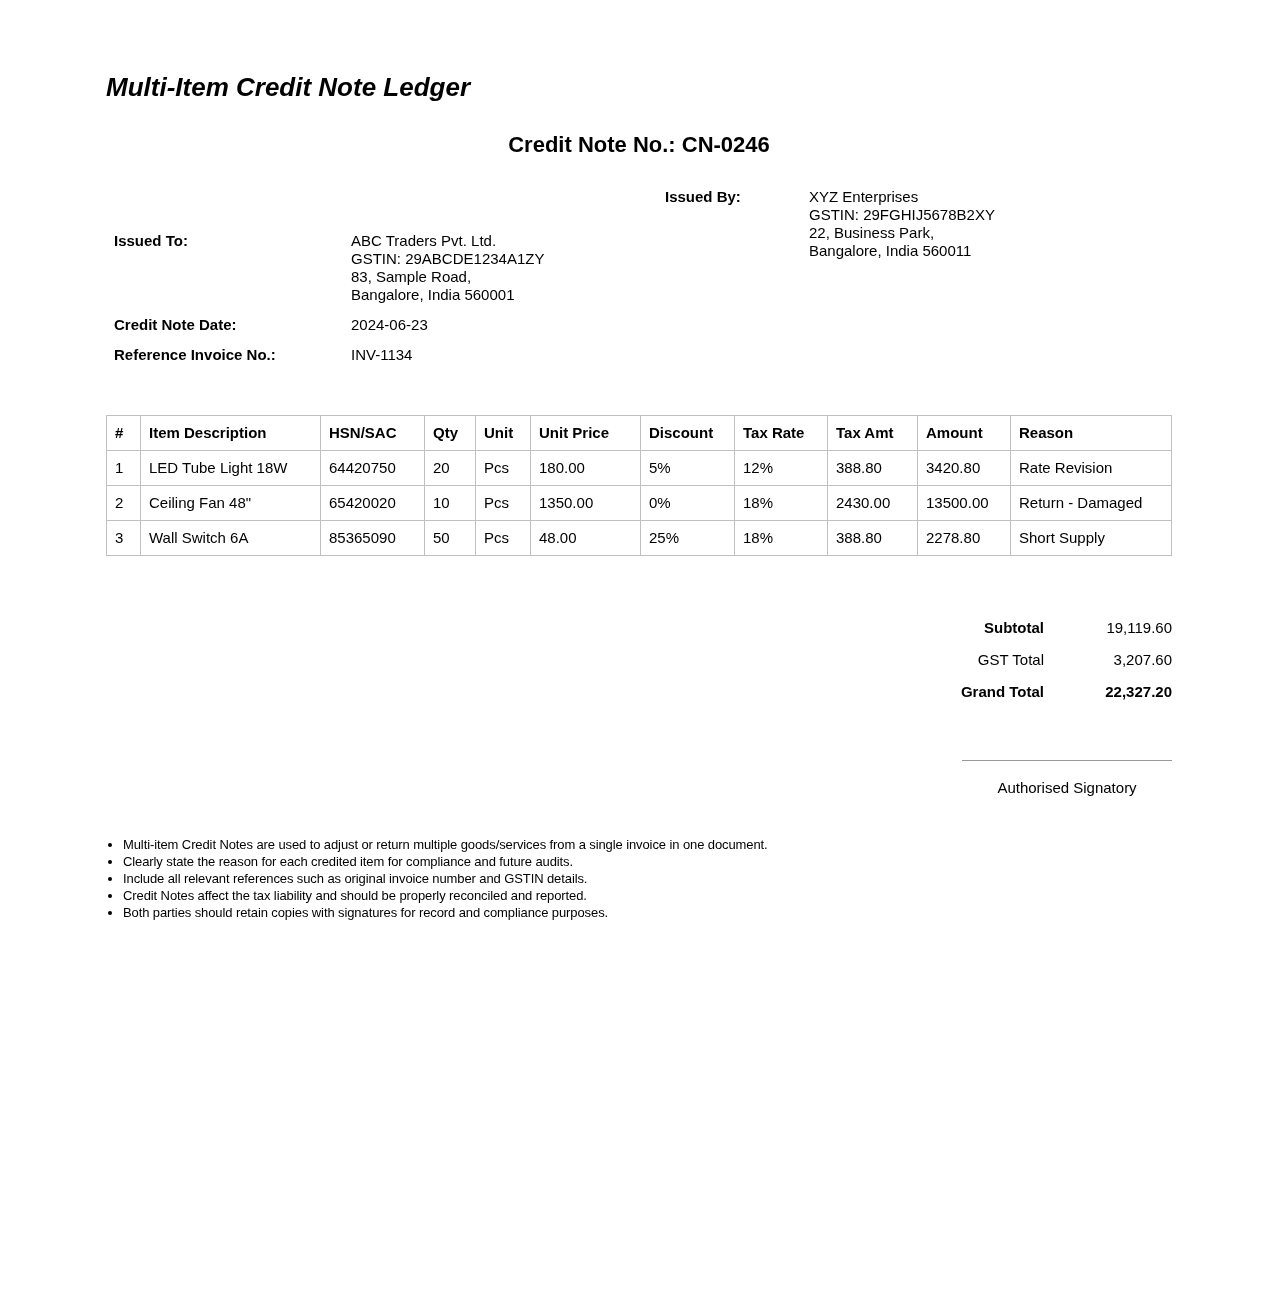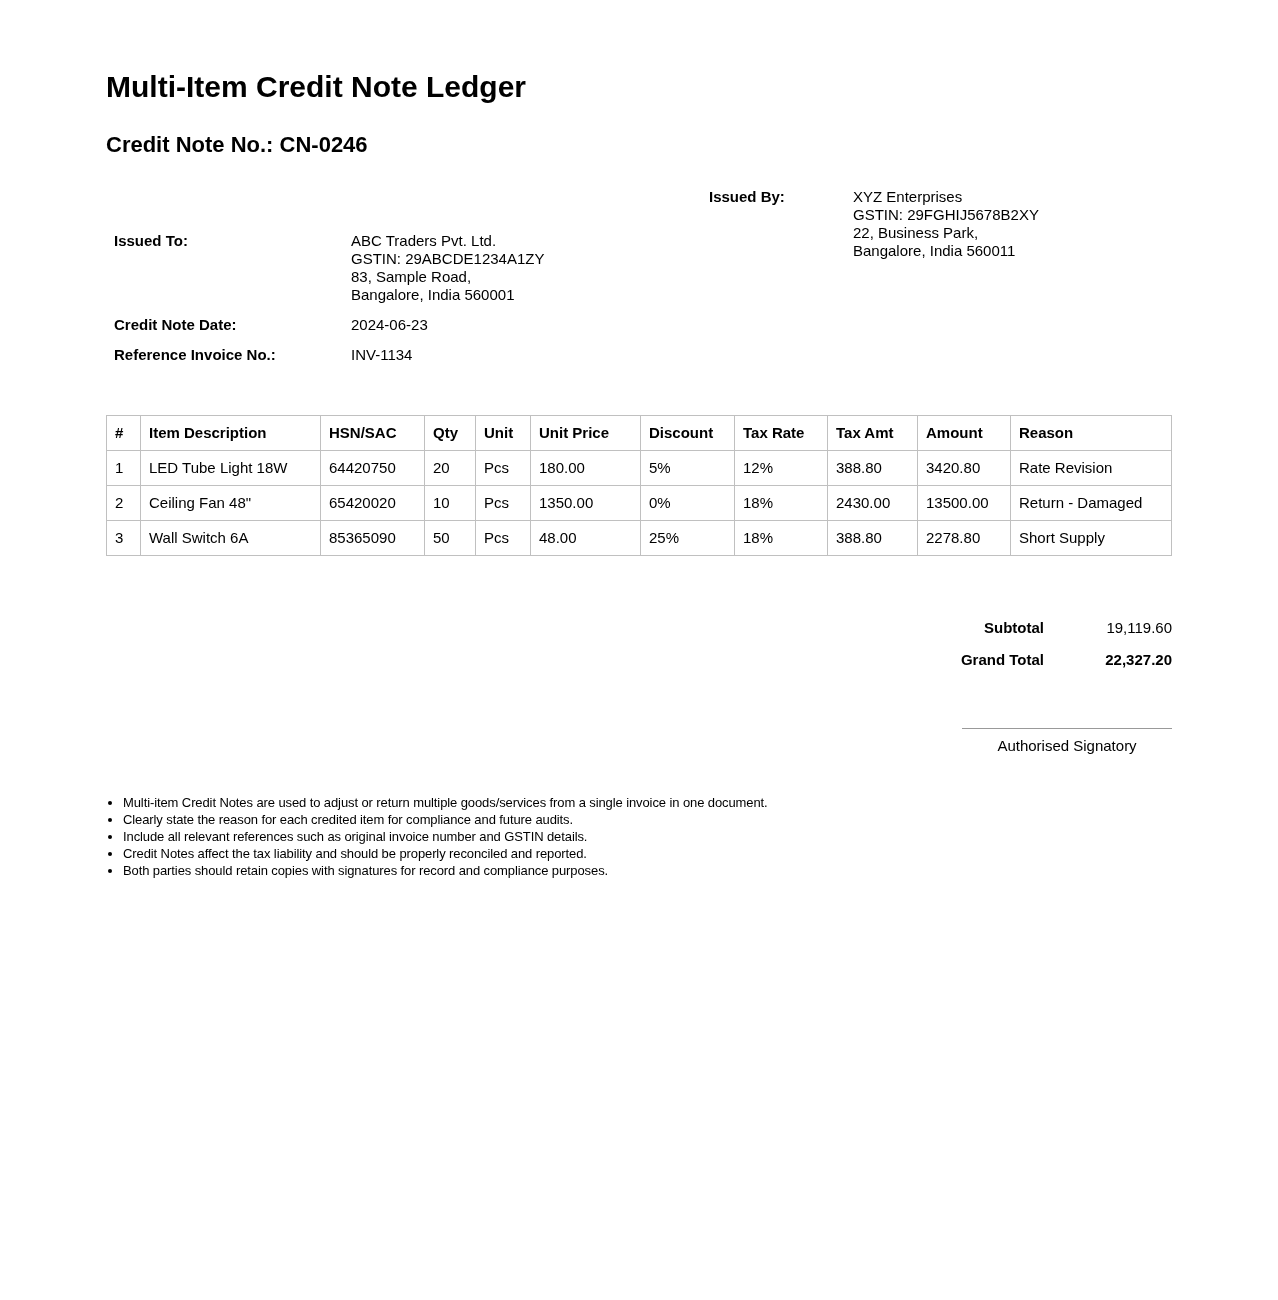--- a/index.html
+++ b/index.html
@@ -11,35 +11,37 @@
     color: #000000;
     width: 1278px;
   }
   .page {
     width: 1066px;
     margin: 0 auto;
     padding-top: 70px;
     min-height: 1300px;
   }
   h1.doc-title {
-    font-size: 30px;
+    font-size: 26px;
     line-height: 34px;
     font-weight: bold;
     margin: 0 0 28px 0;
+    font-style: italic;
   }
   h2.doc-subtitle {
     font-size: 22px;
     line-height: 26px;
     font-weight: bold;
     margin: 0 0 30px 0;
+    text-align: center;
   }
   
   .parties { display: flex; margin-bottom: 39px; }
   .party-col-left  { width: 551px; margin-top: 44px; }
-  .party-col-right { flex: 1; margin-left: 44px; }
+  .party-col-right { flex: 1; }
   .info-row { display: flex; margin-bottom: 12px; }
   .info-label { font-weight: bold; padding-left: 8px; }
   .party-col-left  .info-label { width: 245px; }
   .party-col-right .info-label { width: 152px; }
   .info-value { flex: 1; }
   
   table.items {
     width: 100%;
     border-collapse: collapse;
     table-layout: fixed;
@@ -60,21 +62,21 @@
   .totals-row { display: flex; align-items: center; height: 32px; text-align: right; }
   .totals-label { width: 161px; }
   .totals-value { flex: 1; }
   .bold { font-weight: bold; }
   
   .signature {
     width: 210px;
     margin-left: auto;
     margin-top: 52px;
     border-top: 1px solid #999999;
-    padding-top: 8px;
+    padding-top: 18px;
     text-align: center;
   }
   
   ul.notes {
     margin: 39px 0 0 0;
     padding-left: 17px;
   }
   ul.notes li {
     font-size: 13px;
     line-height: 17px;
@@ -193,20 +195,24 @@
       </tr>
     </tbody>
   </table>
 
   <div class="totals">
     <div class="totals-row">
       <div class="totals-label bold">Subtotal</div>
       <div class="totals-value">19,119.60</div>
     </div>
     <div class="totals-row">
+      <div class="totals-label">GST Total</div>
+      <div class="totals-value">3,207.60</div>
+    </div>
+    <div class="totals-row">
       <div class="totals-label bold">Grand Total</div>
       <div class="totals-value bold">22,327.20</div>
     </div>
   </div>
 
   <div class="signature">
     <span>Authorised Signatory</span>
   </div>
 
   <ul class="notes">

